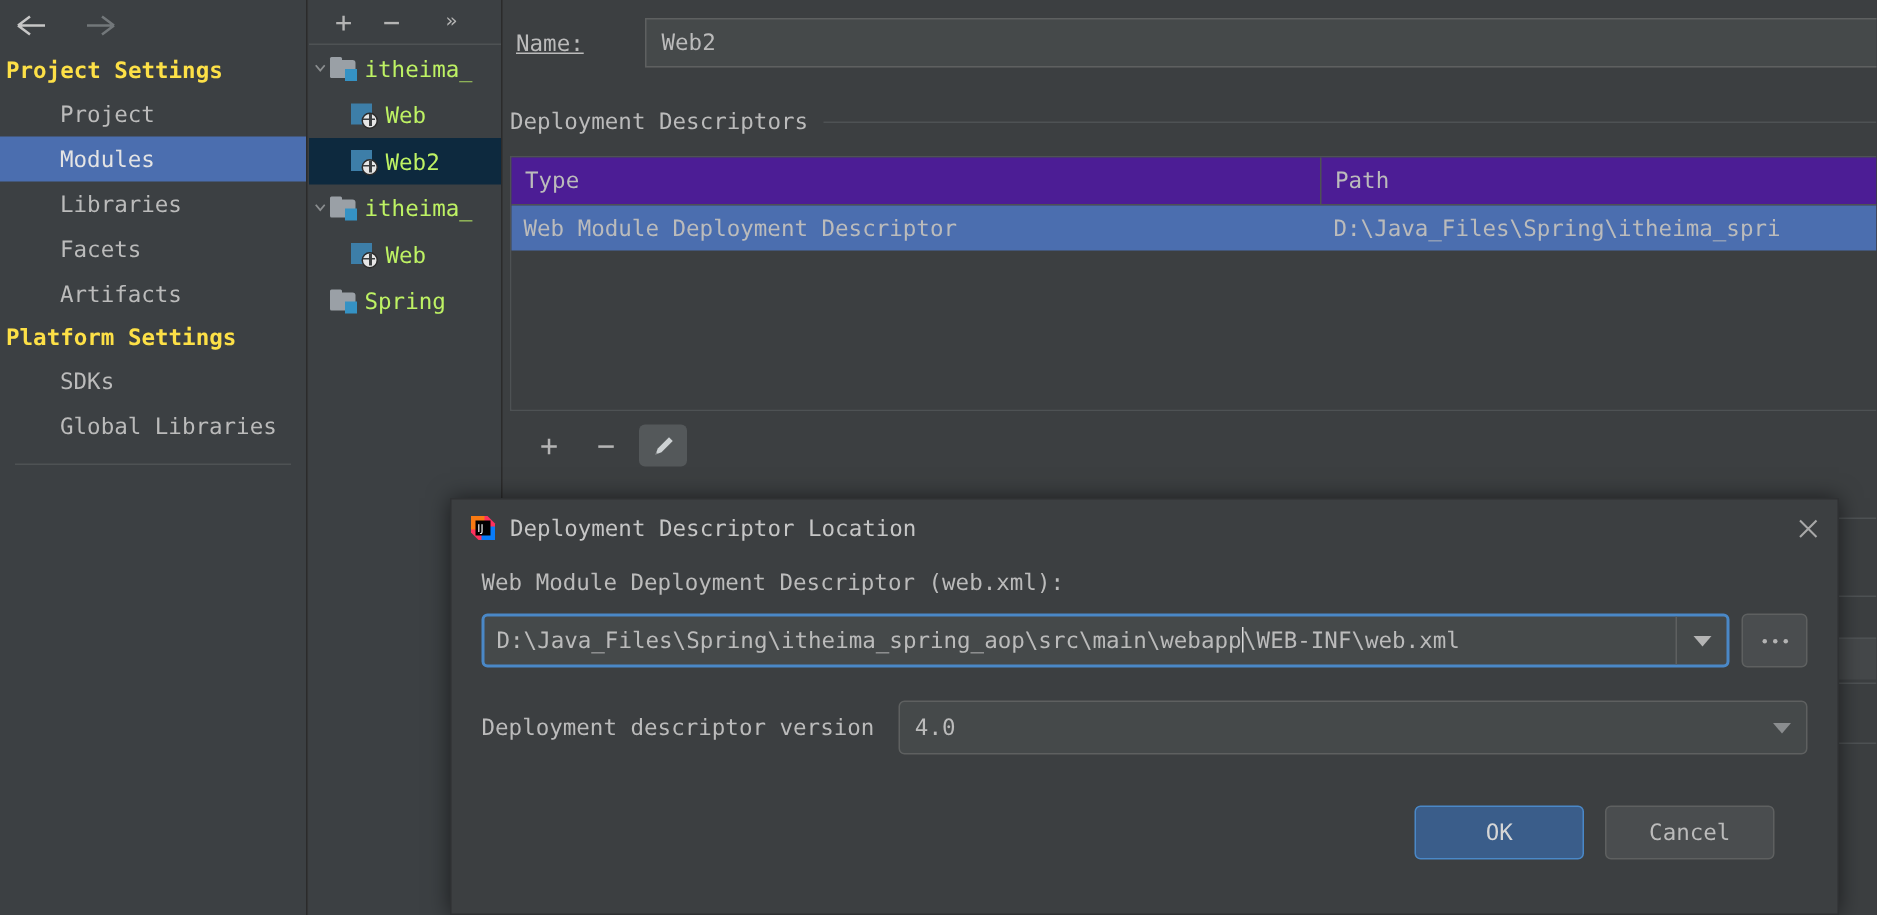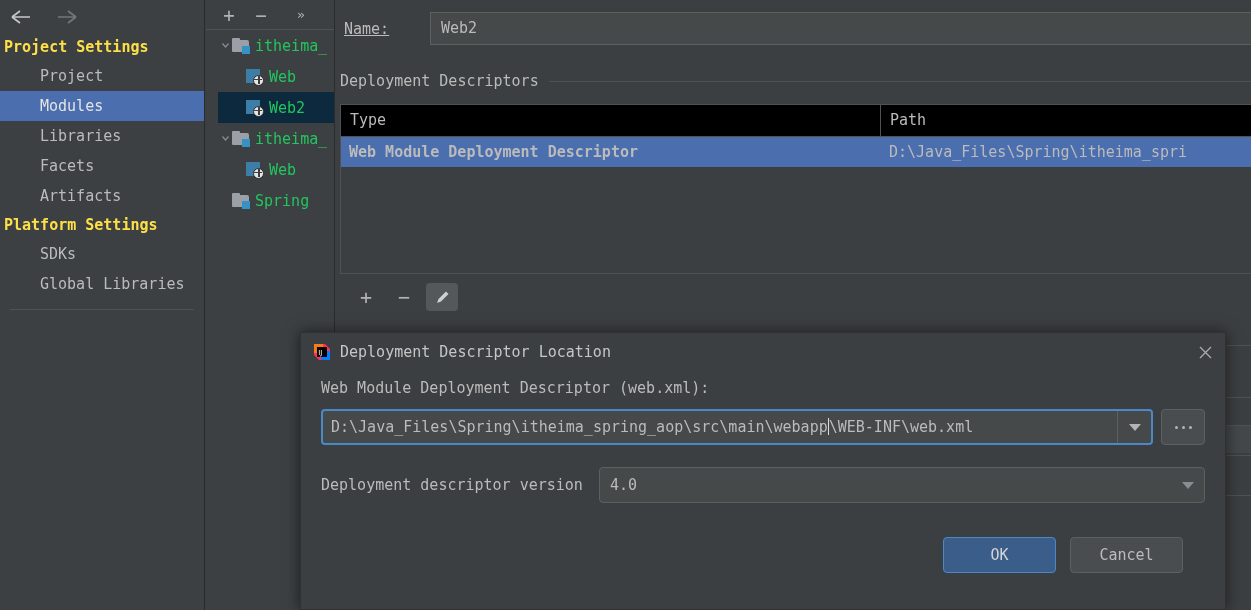--- a/index.html
+++ b/index.html
@@ -41,21 +41,21 @@
     height: 30px; display: flex; align-items: center; gap: 2px;
     border-bottom: 1px solid #4e5254; padding-left: 8px;
   }
   .tb-btn {
     width: 30px; height: 26px; display:flex; align-items:center; justify-content:center;
     color: #b4b4b4; font-size: 19px; cursor: pointer; user-select:none;
   }
   .tb-btn.more { font-size: 13px; margin-left: 8px; }
   .tree-row {
     height: 31px; display: flex; align-items: center; white-space: nowrap;
-    font-size: 15px; color: #22c55e; cursor: pointer; overflow: hidden; margin-left: 12px;
+    font-size: 15px; color: #bef264; cursor: pointer; overflow: hidden;
   }
   .tree-row.selected { background: #0d293e; }
   .tree-arrow { width: 14px; flex: 0 0 14px; display:flex; align-items:center; justify-content:center; }
   .tree-ind { flex: 0 0 0px; }
   .tree-row.lvl1 .tree-ind { flex: 0 0 28px; }
   .icon-folder { position: relative; width: 17px; height: 15px; flex:0 0 17px; margin-right: 6px; }
   .icon-folder .fb { position:absolute; left:0; top:2px; width:17px; height:12px; background:#9aa0a6; border-radius:1px 2px 2px 1px; }
   .icon-folder .ft { position:absolute; left:0; top:0px; width:8px; height:4px; background:#9aa0a6; border-radius:1px; }
   .icon-folder .badge { position:absolute; right:-1px; bottom:-1px; width:8px; height:8px; background:#3592c4; }
   .icon-web { position: relative; width: 17px; height: 16px; flex:0 0 17px; margin-right: 6px; }
@@ -73,29 +73,29 @@
   #name-input {
     flex: 1; height: 33px; background: #45494a; border: 1px solid #5e6060;
     color: #bbbbbb; font-size: 15px; padding-left: 10px; line-height: 31px;
     font-family: inherit; margin-right: -2px;
   }
   #dd-header { display:flex; align-items:center; margin-top: 27px; padding-left: 4px; }
   #dd-title { font-size: 15px; color: #bbbbbb; white-space: nowrap; }
   #dd-line { flex:1; height:1px; background:#4e5254; margin-left: 10px; }
 
   #table-wrap { margin-top: 14px; margin-left: 4px; border: 1px solid #4e5254; border-right: none; }
-  #thead { display: flex; height: 32px; background: #000000; border-bottom: 1px solid #4e5254; }
+  #thead { display: flex; height: 32px; background: #4c1d95; border-bottom: 1px solid #4e5254; }
   .th { font-size: 15px; color: #bbbbbb; line-height: 31px; padding-left: 9px; overflow:hidden; white-space:nowrap; }
   .th.type { width: 540px; border-right: 1px solid #4e5254; }
   .th.path { flex: 1; }
   #tbody { height: 136px; background: #3c3f41; }
   .trow { display:flex; height: 30px; cursor: pointer; }
   .trow.selected { background: #4b6eaf; }
   .td { font-size: 15px; color: #bbbbbb; line-height: 30px; padding-left: 8px; white-space:nowrap; overflow:hidden; }
-  .td.type { width: 540px; font-weight: bold; }
+  .td.type { width: 540px; }
   .td.path { flex: 1; }
 
   #tbl-toolbar { display:flex; align-items:center; gap: 6px; height: 34px; margin-top: 6px; padding-left: 14px; }
   .ttb {
     width: 32px; height: 28px; display:flex; align-items:center; justify-content:center;
     color:#b4b4b4; font-size: 20px; cursor:pointer; border-radius: 4px; user-select:none;
   }
   .ttb.active { background: #54585a; }
 
   

